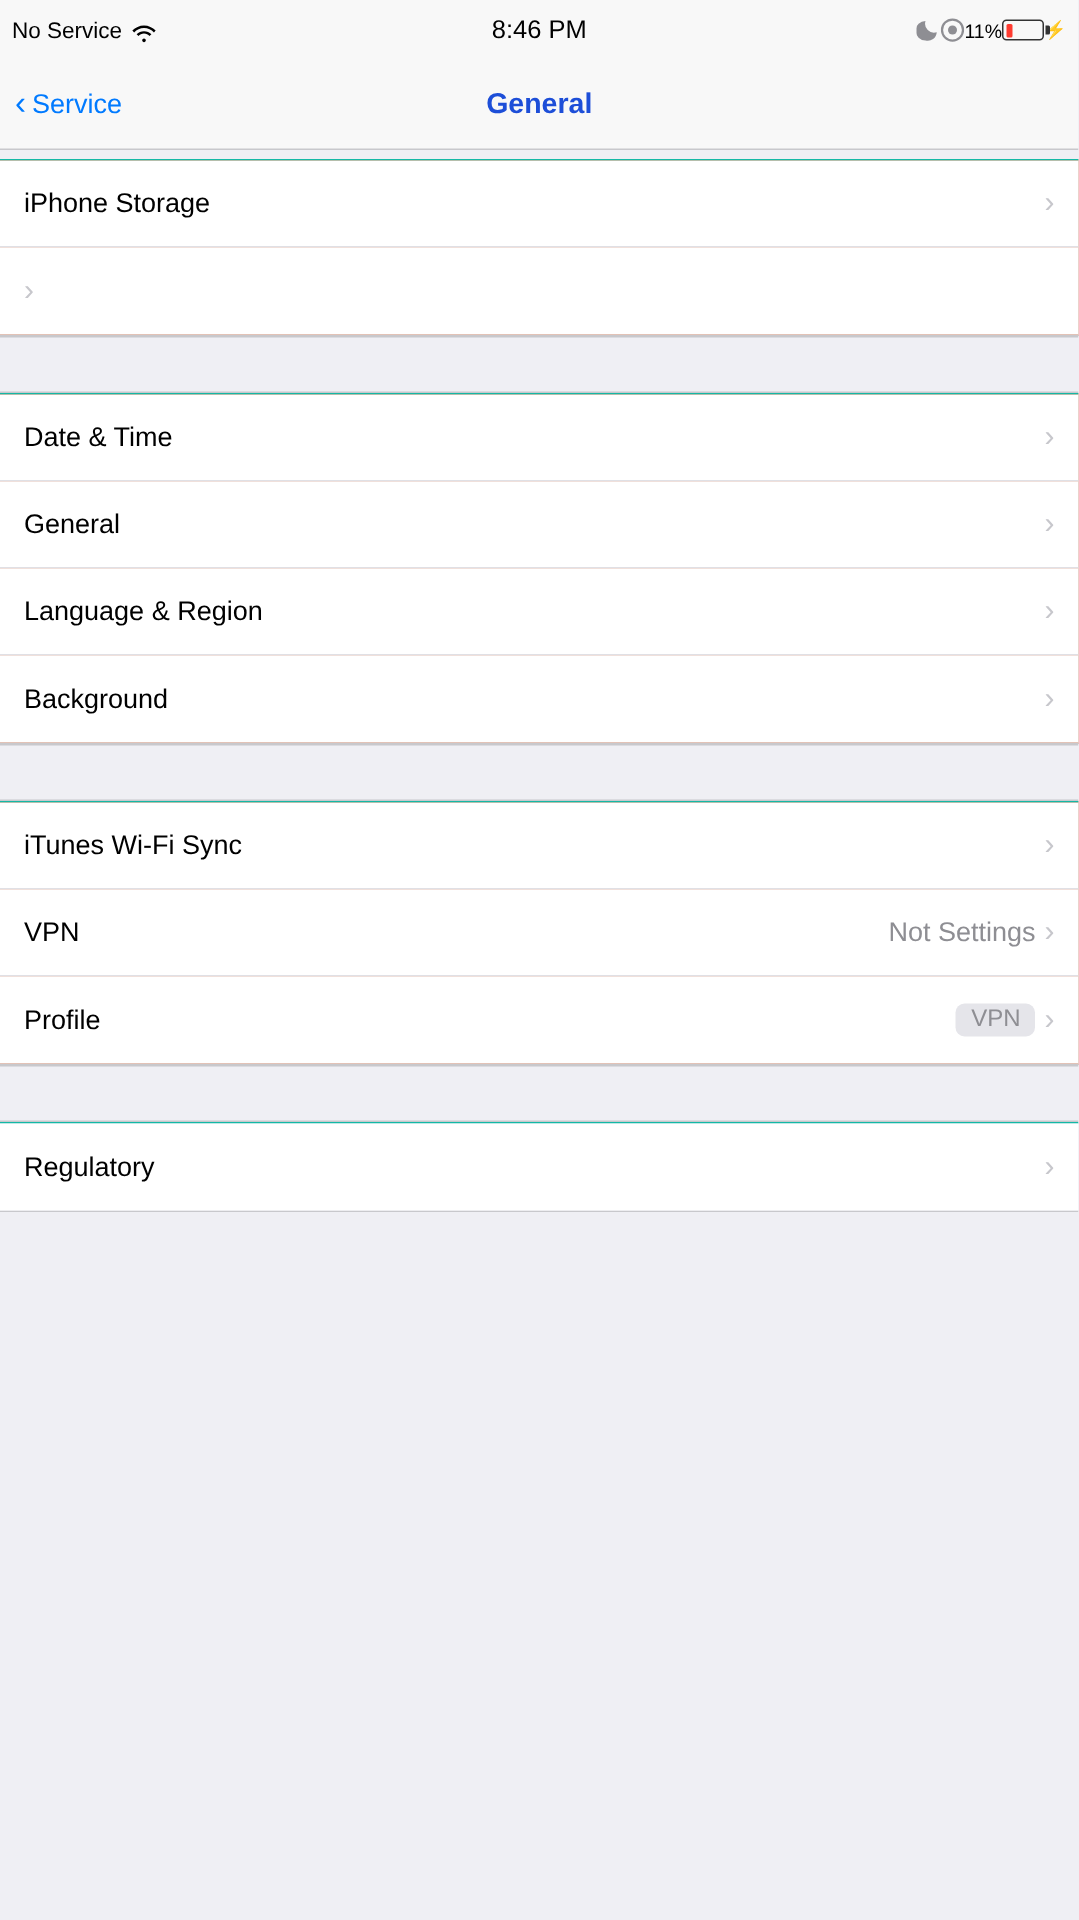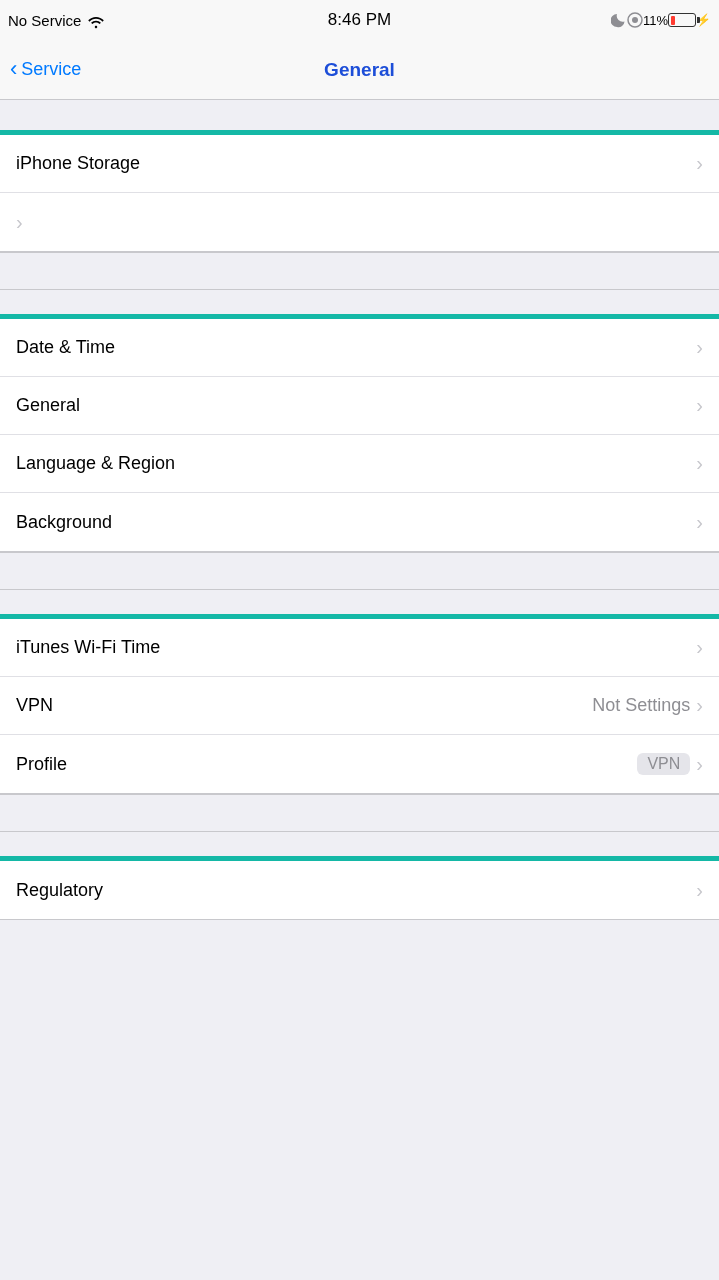--- a/index.html
+++ b/index.html
@@ -116,24 +116,23 @@
     }
     .nav-title {
       font-size: 19px;
       font-weight: 600;
       color: #1d4ed8;
     }
 
     
     .settings-group {
       background: #c2410c;
-      border-top: 5px solid #14b8a6;
+      border-top: 1px solid #14b8a6;
       border-bottom: 1px solid #c8c8cc;
       margin-bottom: 0;
-      margin-top: 24px;
     }
     .settings-separator {
       height: 38px;
       background: #efeff4;
       border-top: 1px solid #c8c8cc;
       border-bottom: 1px solid #c8c8cc;
     }
     .settings-row {
       display: flex;
       align-items: center;
@@ -257,21 +256,21 @@
     <div class="row-right">
       <span class="chevron-right">›</span>
     </div>
   </div>
 </div>
 
 <div class="settings-separator"></div>
 
 <div class="settings-group">
   <div class="settings-row">
-    <span class="row-left">iTunes Wi-Fi Time</span>
+    <span class="row-left">iTunes Wi-Fi Sync</span>
     <div class="row-right">
       <span class="chevron-right">›</span>
     </div>
   </div>
   <div class="settings-row">
     <span class="row-left">VPN</span>
     <div class="row-right">
       <span class="row-value">Not Settings</span>
       <span class="chevron-right">›</span>
     </div>

